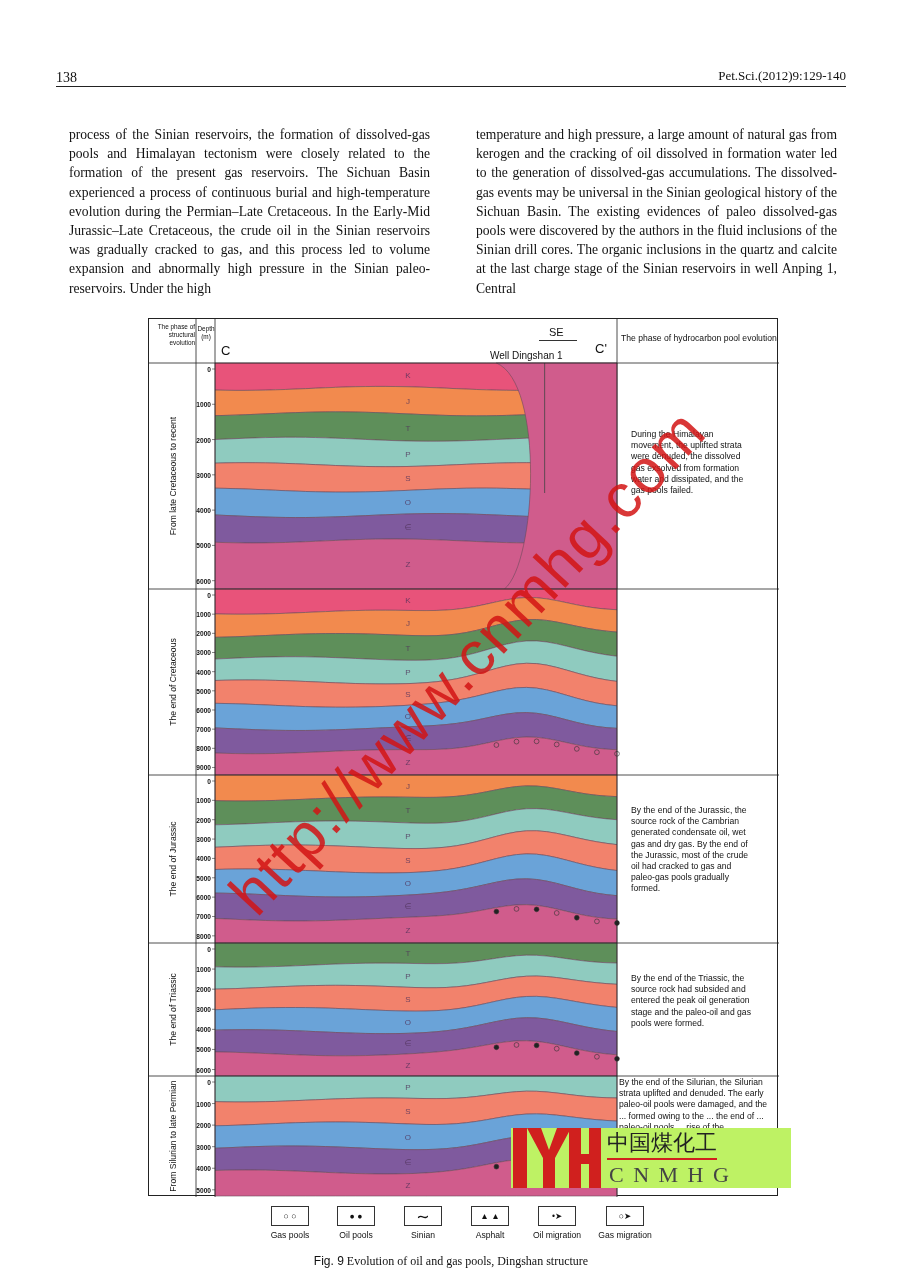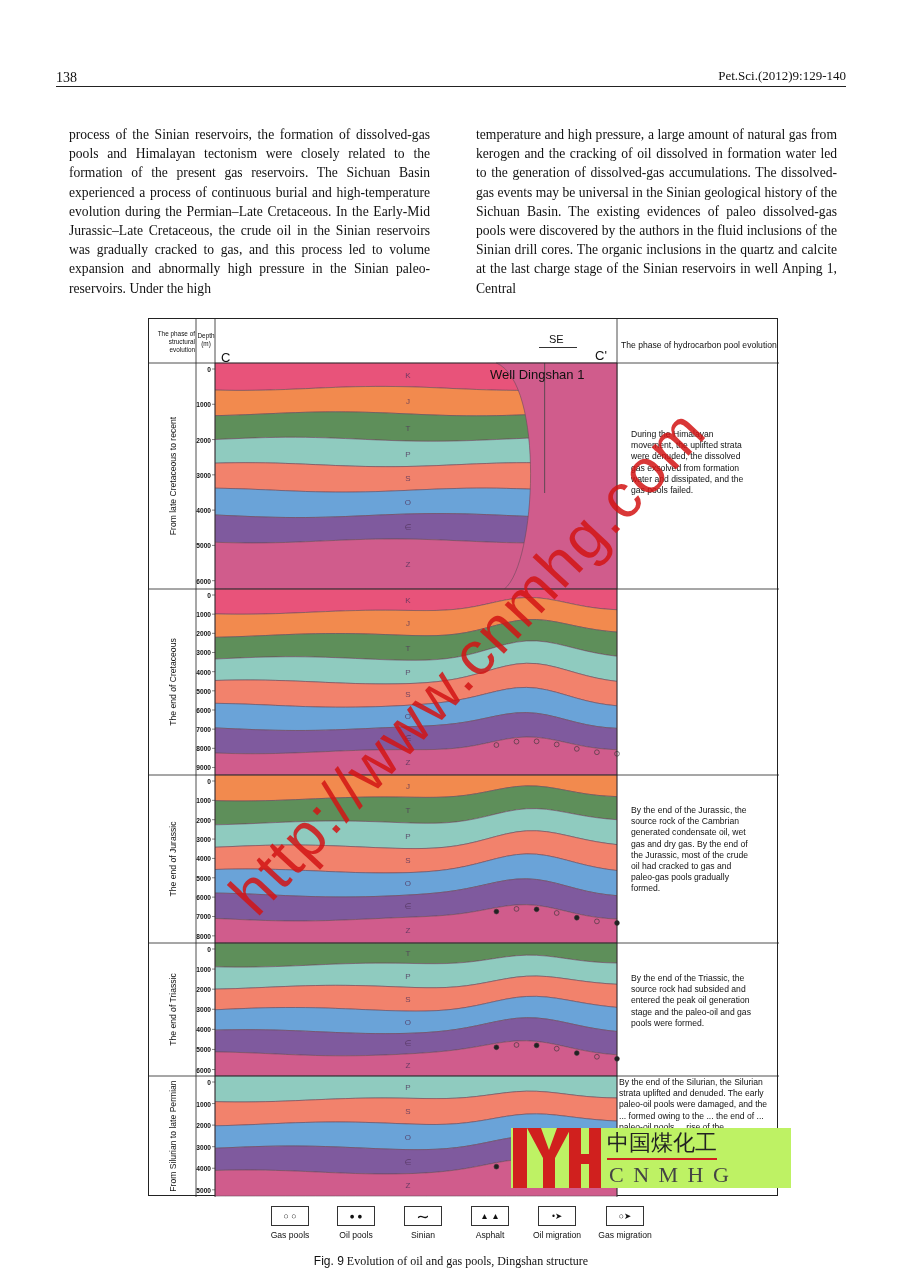--- a/index.html
+++ b/index.html
@@ -8,21 +8,21 @@
   .hdr-page{left:56px;top:70px;font-size:14px;}
   .hdr-journal{right:56px;top:68px;font-size:13px;}
   .hdr-rule{left:56px;top:86px;width:790px;height:1px;background:#222;}
   .col{top:113px;width:385px;font-size:13.6px;line-height:19.2px;text-align:justify;}
   .col p{margin:12px;}
   .col-left{left:57px;}
   .col-right{left:464px;}
   
   .fig{left:148px;top:318px;width:630px;height:878px;border:1px solid #222;box-sizing:border-box;}
   .fig-svg{position:absolute;left:0;top:0;}
-  .vhead{font-family:"Liberation Sans","DejaVu Sans",sans-serif;margin-top:7px;}
+  .vhead{font-family:"Liberation Sans","DejaVu Sans",sans-serif;}
   .desc{position:absolute;font-family:"Liberation Sans","DejaVu Sans",sans-serif;font-size:8.6px;line-height:11.2px;color:#111;}
   .legend{position:absolute;top:1206px;font-family:"Liberation Sans","DejaVu Sans",sans-serif;font-size:8.6px;text-align:center;}
   .legend .box{width:36px;height:18px;border:1px solid #333;margin:0 auto 4px auto;display:flex;align-items:center;justify-content:center;gap:4px;}
   .caption{left:0;width:902px;top:1254px;text-align:center;font-size:12px;}
   .caption b{font-family:"Liberation Sans","DejaVu Sans",sans-serif;font-weight:normal;}
   .wm-text{position:absolute;left:160px;top:520px;font-family:"Liberation Sans","DejaVu Sans",sans-serif;font-size:62px;color:rgba(210,20,20,0.85);transform:rotate(-47deg);transform-origin:left top;white-space:nowrap;letter-spacing:2px;}
   .logo{position:absolute;left:503px;top:1128px;width:280px;height:60px;background:#bef264;margin-left:8px;}
 </style>
 </head>
 <body>
@@ -239,21 +239,21 @@
       <line x1="47" y1="0" x2="47" y2="878" stroke="#222" stroke-width="0.8"></line>
       <line x1="66" y1="0" x2="66" y2="878" stroke="#222" stroke-width="0.8"></line>
       <line x1="468" y1="0" x2="468" y2="878" stroke="#222" stroke-width="0.8"></line>
     </svg>
 
   <div class="desc vhead" style="left:2px;top:4px;width:44px;font-size:6.4px;line-height:8px;text-align:right;">The phase of structural evolution</div>
   <div class="desc vhead" style="left:47px;top:6px;width:20px;font-size:6.4px;line-height:8px;text-align:center;">Depth (m)</div>
   <div class="desc vhead" style="left:72px;top:26px;font-size:13px;">C</div>
   <div class="desc vhead" style="left:400px;top:8px;font-size:11px;">SE</div>
   <div class="desc vhead" style="left:390px;top:21px;width:38px;height:1px;background:#333;"></div>
-  <div class="desc vhead" style="left:341px;top:43px;font-size:13px;">Well Dingshan 1</div>
+  <div class="desc vhead" style="left:341px;top:31px;font-size:10px;">Well Dingshan 1</div>
   <div class="desc vhead" style="left:446px;top:24px;font-size:13px;">C'</div>
   <div class="desc vhead" style="left:472px;top:14px;width:156px;font-size:8.6px;">The phase of hydrocarbon pool evolution</div>
 
   <div class="desc" style="left:482px;top:110px;width:120px;">During the Himalayan movement, the uplifted strata were denuded, the dissolved gas exsolved from formation water and dissipated, and the gas pools failed.</div>
   <div class="desc" style="left:482px;top:654px;width:128px;">By the end of the Triassic, the source rock had subsided and entered the peak oil generation stage and the paleo-oil and gas pools were formed.</div>
   <div class="desc" style="left:482px;top:486px;width:120px;">By the end of the Jurassic, the source rock of the Cambrian generated condensate oil, wet gas and dry gas. By the end of the Jurassic, most of the crude oil had cracked to gas and paleo-gas pools gradually formed.</div>
   <div class="desc" style="left:470px;top:758px;width:156px;">By the end of the Silurian, the Silurian strata uplifted and denuded. The early paleo-oil pools were damaged, and the ... formed owing to the ... the end of ... paleo-oil pools ... rise of the ... generation of Cambrian source rock.</div>
 </div>
 
 <div class="wm-text" style="top:880px;left:215px;">http://www.cnmhg.com</div>

